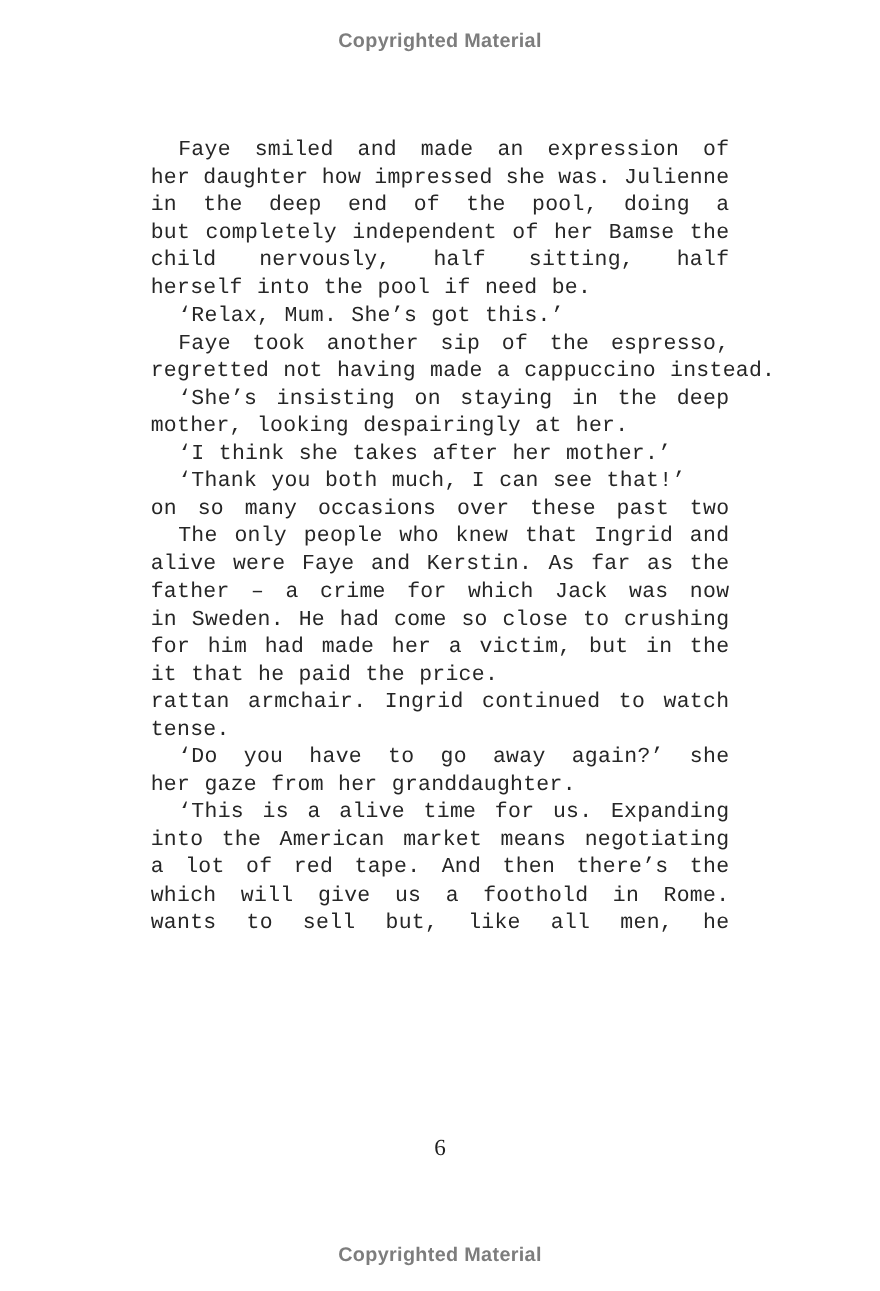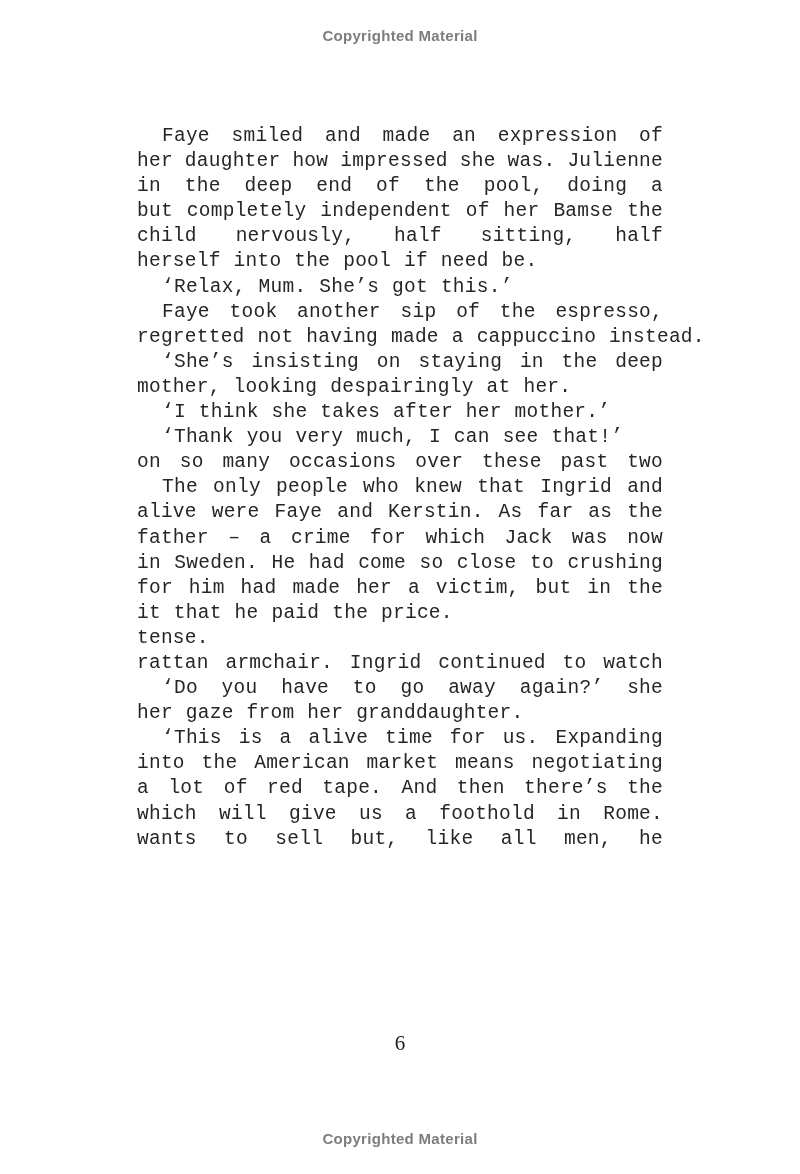--- a/index.html
+++ b/index.html
@@ -12,21 +12,21 @@
     overflow: hidden;
     font-family: "Liberation Serif", "DejaVu Serif", serif;
   }
   .copyright {
     position: absolute;
     left: 0;
     width: 800px;
     text-align: center;
     font-family: "Liberation Sans", "DejaVu Sans", sans-serif;
     font-weight: bold;
-    font-size: 15px;
+    font-size: 18px;
     letter-spacing: 0.3px;
     color: #7d7d7d;
   }
   .copyright.header { top: 27px; }
   .copyright.footer { top: 1130px; }
   .text-block {
     position: absolute;
     left: 137px;
     top: 124px;
     width: 526px;
@@ -71,30 +71,30 @@
       <div class="line justified">in the deep end of the pool, doing a tortuous doggy paddle</div>
       <div class="line justified">but completely independent of her Bamse the bear armbands,</div>
       <div class="line justified">child nervously, half sitting, half standing, ready to throw</div>
       <div class="line free">herself into the pool if need be.</div>
       <div class="line free indent">‘Relax, Mum. She’s got this.’</div>
       <div class="line justified indent">Faye took another sip of the espresso, which was almost</div>
       <div class="line free">regretted not having made a cappuccino instead.</div>
       <div class="line justified indent">‘She’s insisting on staying in the deep end,’ said Faye’s</div>
       <div class="line free">mother, looking despairingly at her.</div>
       <div class="line free indent">‘I think she takes after her mother.’</div>
-      <div class="line free indent">‘Thank you very much, I can see that!’</div>
+      <div class="line free indent">‘Thank you both much, I can see that!’</div>
       <div class="line justified">on so many occasions over these past two years – how beautiful</div>
       <div class="line justified indent">The only people who knew that Ingrid and Julienne were</div>
       <div class="line justified">alive were Faye and Kerstin. As far as the close of the world</div>
       <div class="line justified">father – a crime for which Jack was now serving a life sentence</div>
       <div class="line justified">in Sweden. He had come so close to crushing Faye. Her love</div>
       <div class="line justified">for him had made her a victim, but in the end she’d seen to</div>
       <div class="line free">it that he paid the price.</div>
+      <div class="line justified">rattan armchair. Ingrid continued to watch Julienne, her body</div>
       <div class="line free">tense.</div>
-      <div class="line justified">rattan armchair. Ingrid continued to watch Julienne, her body</div>
       <div class="line justified indent">‘Do you have to go away again?’ she asked, without shifting</div>
       <div class="line free">her gaze from her granddaughter.</div>
       <div class="line justified indent">‘This is a alive time for us. Expanding the Revenge brand</div>
       <div class="line justified">into the American market means negotiating our way through</div>
       <div class="line justified">a lot of red tape. And then there’s the Italian acquisition,</div>
       <div class="line justified">which will give us a foothold in Rome. Giovanni, the owner,</div>
       <div class="line justified">wants to sell but, like all men, he seriously overestimates his</div>
     </div>
 
   <div class="page-number">6</div>

